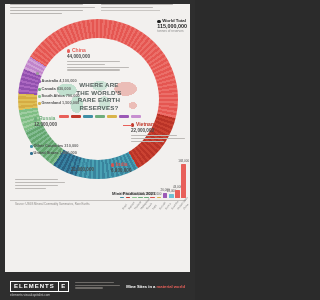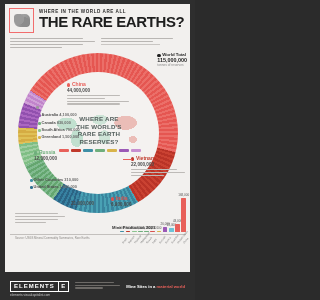--- a/index.html
+++ b/index.html
@@ -104,29 +104,20 @@
   .ftxt .bl{background:#6d6a67;}
   .tag{font-size:4.2px;font-weight:bold;color:#ffffff;white-space:nowrap;}
   .tag em{font-style:normal;color:#e8605a;}
 </style>
 </head>
 <body>
 
 <div id="poster">
 <div id="sheet">
 
-  <div class="hdr">
-    <div class="logobox">
-      <div class="logoglyph"></div>
-    </div>
-    <div class="htxt">
-      <p class="kicker">WHERE IN THE WORLD ARE ALL</p>
-      <p class="bigtitle">THE RARE EARTHS?</p>
-    </div>
-  </div>
 
   <div class="blurbs">
     <div class="blurb">
       <div class="bl m"></div>
           <div class="bl"></div>
           <div class="bl m"></div>
           <div class="bl s"></div>
     </div>
     <div class="blurb">
       <div class="bl m"></div>

